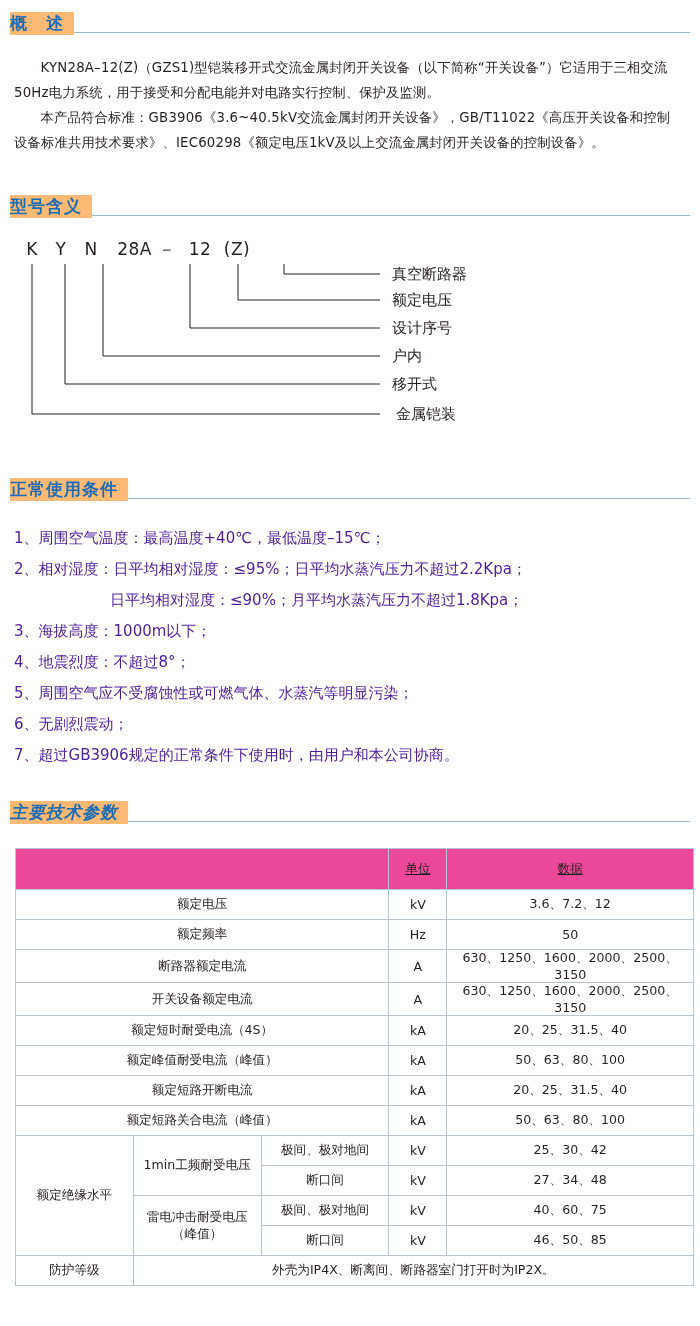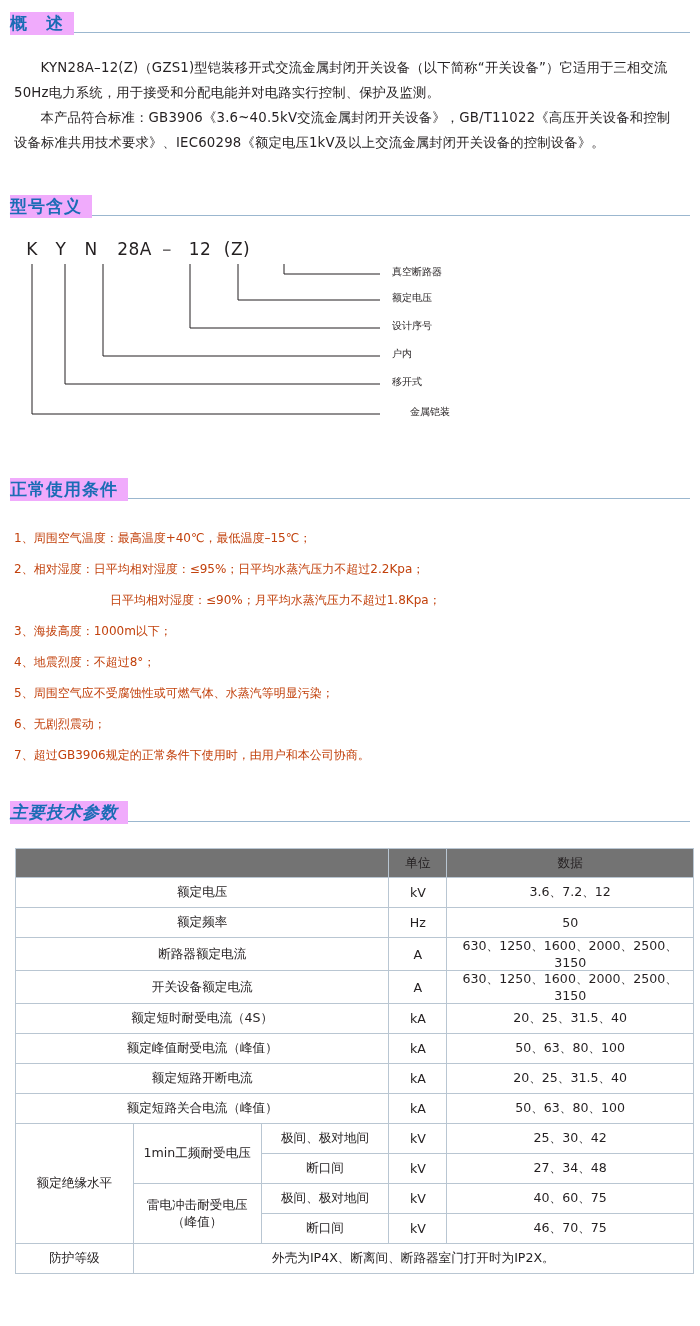--- a/index.html
+++ b/index.html
@@ -24,21 +24,21 @@
   }
   .section-head .title {
     display: inline-block;
     font-size: 17px;
     font-weight: bold;
     color: #1b6cb5;
     letter-spacing: 1px;
     position: relative;
     z-index: 2;
     padding-right: 10px;
-    background: #f0abfc;
+    background: #fdba74;
   }
   .section-head .rule {
     position: absolute;
     left: 0; right: 0;
     bottom: 8px;
     height: 1px;
     background: #9bb7cf;
     z-index: 1;
   }
 
@@ -72,31 +72,31 @@
   .mc-y { width: 30px; text-align: center; }
   .mc-n { width: 30px; text-align: center; }
   .mc-28a { width: 46px; text-align: right; }
   .mc-dash { width: 30px; text-align: center; }
   .mc-12 { width: 36px; text-align: center; }
   .mc-z { width: 38px; text-align: center; }
 
   .leaders { position: absolute; top: 0; left: 0; }
   .label {
     position: absolute;
-    font-size: 10px;
+    font-size: 15px;
     color: #231f20;
     white-space: nowrap;
   }
 
   
   .cond-list {
     margin: 16px 4px 0 4px;
-    font-size: 12px;
+    font-size: 15px;
     line-height: 31px;
-    color: #c2410c;
+    color: #4c1d95;
   }
   .cond-list .item { white-space: nowrap; }
   .cond-sub { padding-left: 96px; white-space: nowrap; }
 
   
   table.spec {
     border-collapse: collapse;
     width: 679px;
     margin: 18px 0 0 5px;
     font-size: 12.6px;
@@ -104,22 +104,23 @@
   }
   table.spec td, table.spec th {
     border: 1px solid #b9c6d2;
     padding: 0 6px;
     height: 30px;
     font-weight: normal;
     text-align: center;
     vertical-align: middle;
   }
   table.spec thead td {
-    background: #737373;
-    height: 29px;
+    background: #ec4899;
+    height: 41px;
+    text-decoration: underline;
   }
   td.left {
     text-align: left;
     padding-left: 8px;
   }
   .hdr-blank { background: #e8eef4; }
 </style>
 </head>
 <body>
 
@@ -158,21 +159,21 @@
       <path d="M55,26 L55,146 L370,146" stroke="#231f20" stroke-width="1" fill="none"></path>
 
       <path d="M22,26 L22,176 L370,176" stroke="#231f20" stroke-width="1" fill="none"></path>
     </svg>
 
     <div class="label" style="left:382px; top:27px;">真空断路器</div>
     <div class="label" style="left:382px; top:53px;">额定电压</div>
     <div class="label" style="left:382px; top:81px;">设计序号</div>
     <div class="label" style="left:382px; top:109px;">户内</div>
     <div class="label" style="left:382px; top:137px;">移开式</div>
-    <div class="label" style="left:400px; top:167px;">金属铠装</div>
+    <div class="label" style="left:386px; top:167px;">金属铠装</div>
   </div>
 
   <div class="section-head" style="margin-top:10px;">
     <span class="rule"></span>
     <span class="title">正常使用条件</span>
   </div>
 
   <div class="cond-list">
     <div class="item">1、周围空气温度：最高温度+40℃，最低温度–15℃；</div>
     <div class="item">2、相对湿度：日平均相对湿度：≤95%；日平均水蒸汽压力不超过2.2Kpa；</div>
@@ -260,21 +261,21 @@
       </tr>
       <tr>
         <td class="left" rowspan="2">雷电冲击耐受电压（峰值）</td>
         <td>极间、极对地间</td>
         <td>kV</td>
         <td>40、60、75</td>
       </tr>
       <tr>
         <td>断口间</td>
         <td>kV</td>
-        <td>46、70、75</td>
+        <td>46、50、85</td>
       </tr>
 
       <tr>
         <td class="left">防护等级</td>
         <td colspan="4">外壳为IP4X、断离间、断路器室门打开时为IP2X。</td>
       </tr>
     </tbody>
   </table>
 
 </div>

